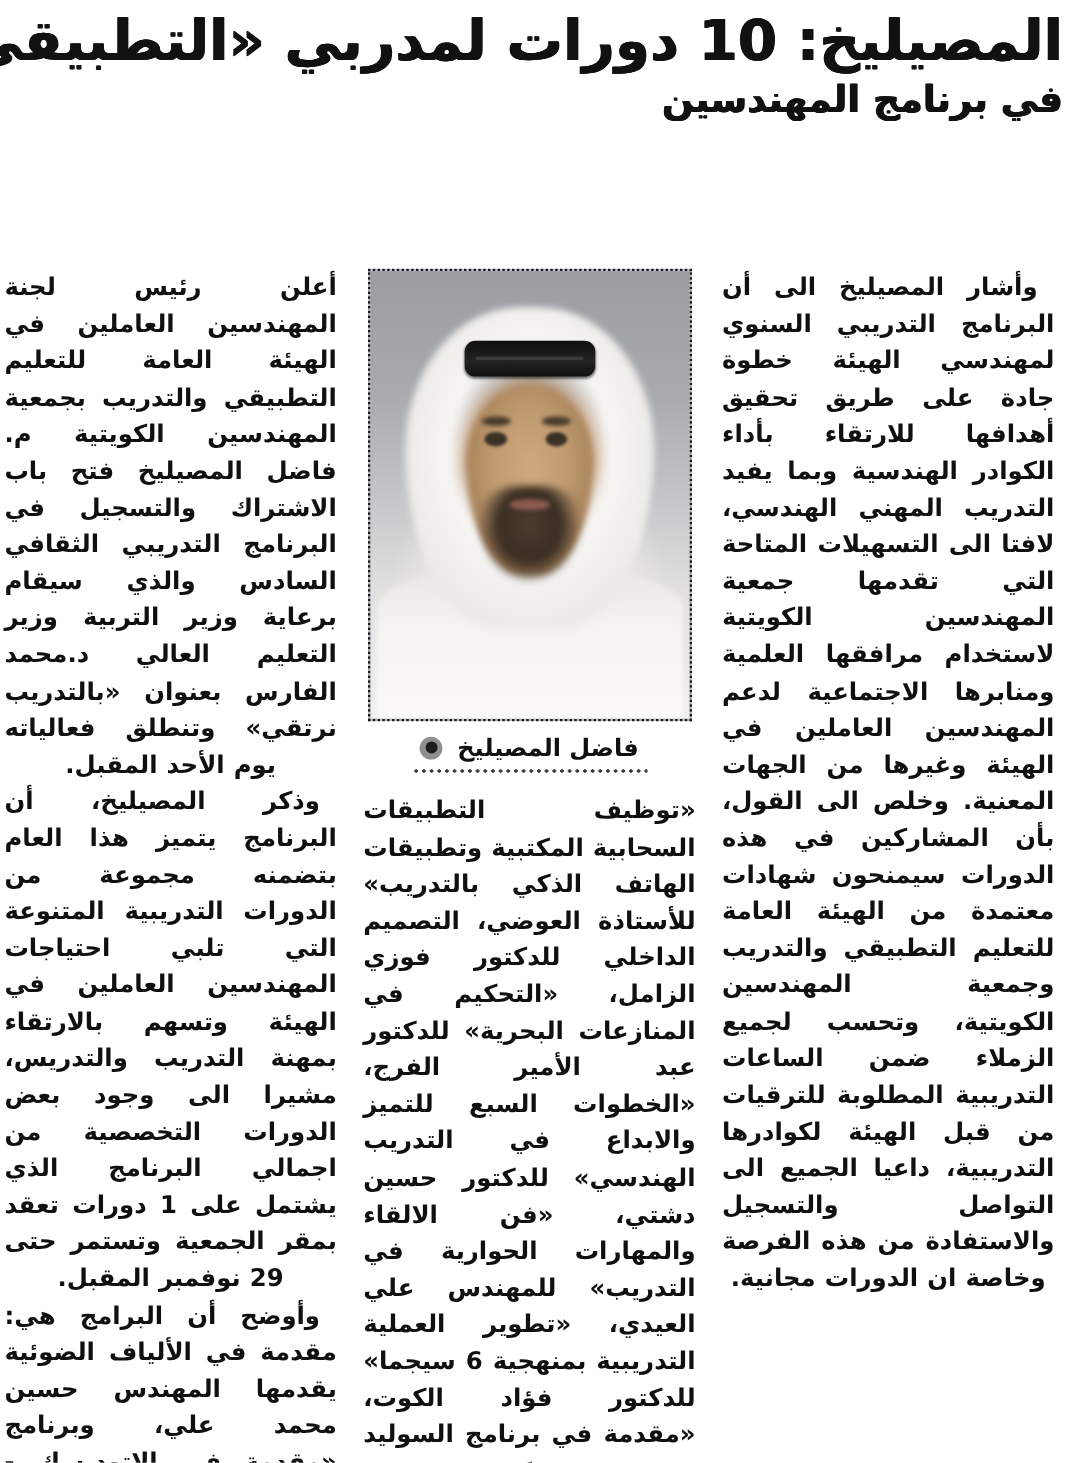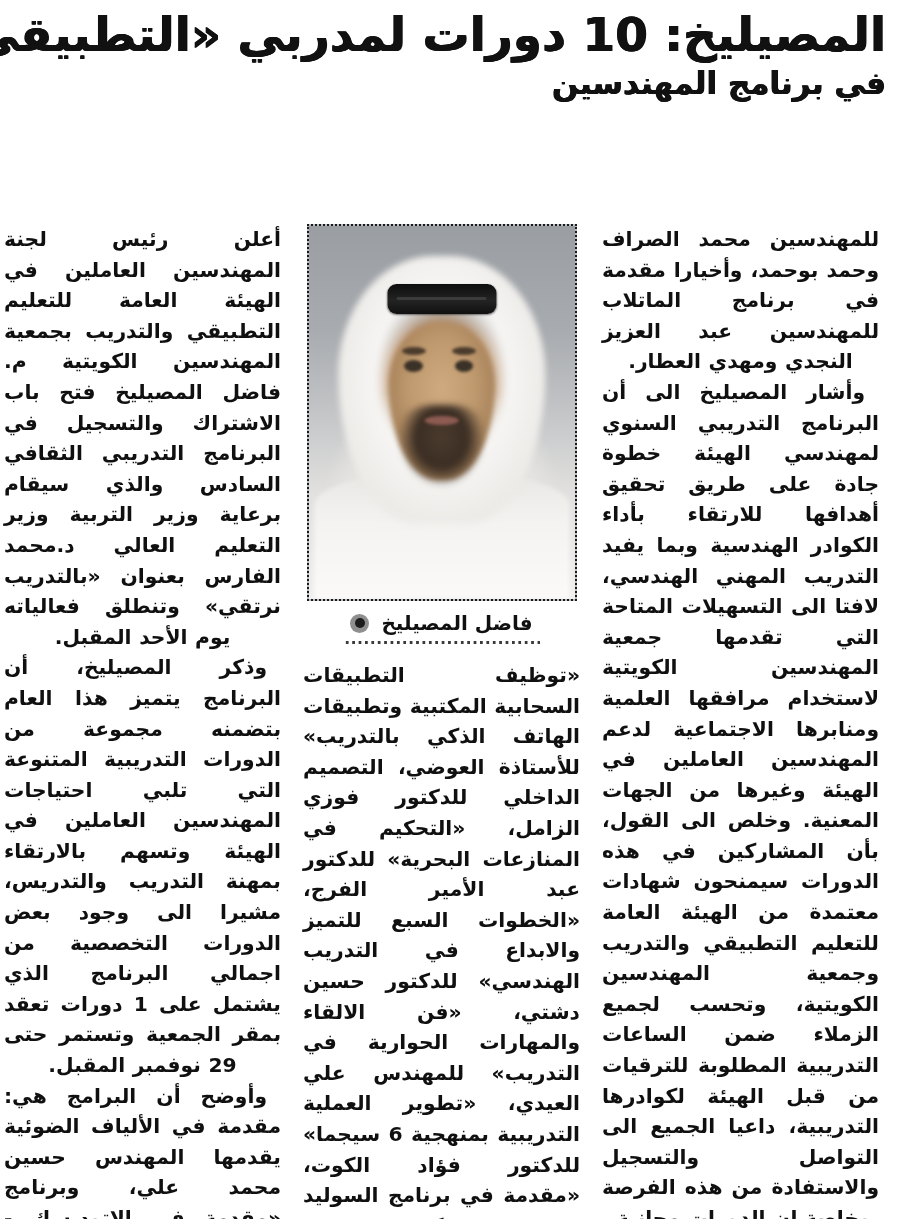--- a/index.html
+++ b/index.html
@@ -311,19 +311,18 @@
         <div class="caption-dots"></div>
       </div>
 
       <div class="body-text mid-text">
         <p class="noindent">«توظيف التطبيقات السحابية المكتبية وتطبيقات الهاتف الذكي بالتدريب» للأستاذة العوضي، التصميم الداخلي للدكتور فوزي الزامل، «التحكيم في المنازعات البحرية» للدكتور عبد الأمير الفرج، «الخطوات السبع للتميز والابداع في التدريب الهندسي» للدكتور حسين دشتي، «فن الالقاء والمهارات الحوارية في التدريب» للمهندس علي العيدي، «تطوير العملية التدريبية بمنهجية 6 سيجما» للدكتور فؤاد الكوت، «مقدمة في برنامج السوليد وووركس»</p>
       </div>
     </div>
 
     <div class="col">
       <div class="body-text">
-        <p class="noindent">للمهندسين محمد الصراف وحمد بوحمد، وأخيارا مقدمة في برنامج الماتلاب للمهندسين عبد العزيز النجدي ومهدي العطار.</p>
         <p>وأشار المصيليخ الى أن البرنامج التدريبي السنوي لمهندسي الهيئة خطوة جادة على طريق تحقيق أهدافها للارتقاء بأداء الكوادر الهندسية وبما يفيد التدريب المهني الهندسي، لافتا الى التسهيلات المتاحة التي تقدمها جمعية المهندسين الكويتية لاستخدام مرافقها العلمية ومنابرها الاجتماعية لدعم المهندسين العاملين في الهيئة وغيرها من الجهات المعنية. وخلص الى القول، بأن المشاركين في هذه الدورات سيمنحون شهادات معتمدة من الهيئة العامة للتعليم التطبيقي والتدريب وجمعية المهندسين الكويتية، وتحسب لجميع الزملاء ضمن الساعات التدريبية المطلوبة للترقيات من قبل الهيئة لكوادرها التدريبية، داعيا الجميع الى التواصل والتسجيل والاستفادة من هذه الفرصة وخاصة ان الدورات مجانية.</p>
       </div>
     </div>
 
   </div>
 </div>
 
 </body></html>

